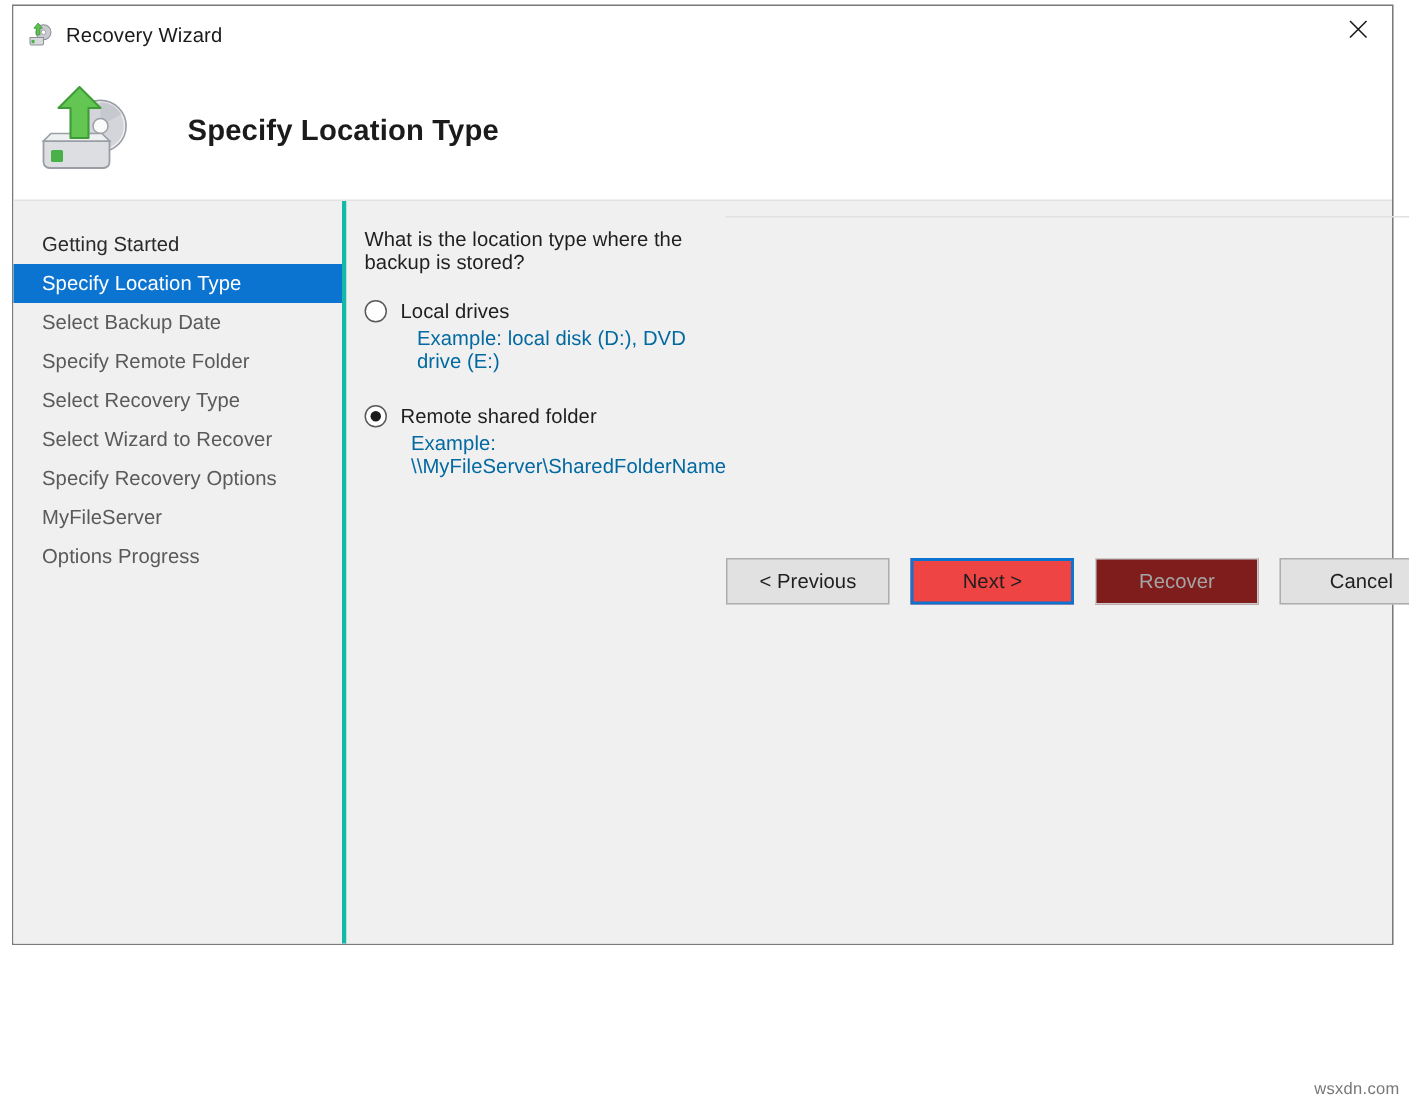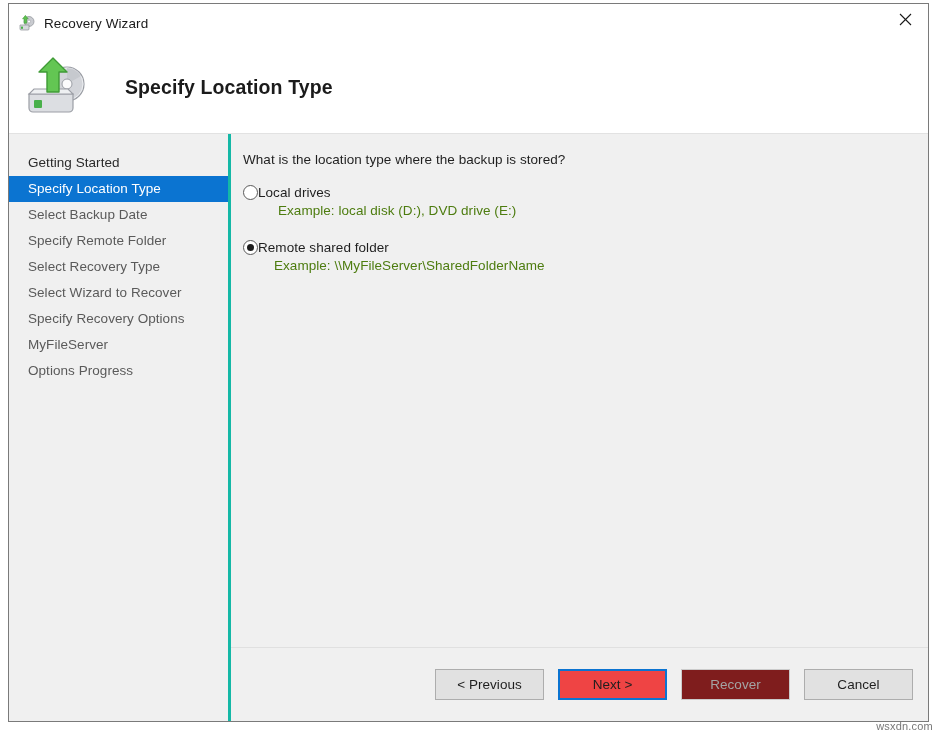--- a/index.html
+++ b/index.html
@@ -13,21 +13,21 @@
     height: 734px;
     overflow: hidden;
   }
 
   
   .window {
     position: absolute;
     left: 8px;
     top: 3px;
     width: 921px;
-    height: 719px;
+    height: 627px;
     box-sizing: border-box;
     border: 1px solid #7a7a7a;
     background: #f0f0f0;
     display: flex;
     flex-direction: column;
   }
 
   
   .titlebar {
     position: relative;
@@ -121,38 +121,39 @@
   }
   .nav-item.done { color: #2a2a2a; }
   .nav-item.active {
     background: #0b74d1;
     color: #ffffff;
   }
 
   .content {
     flex: 1 1 auto;
     display: flex;
-    flex-direction: column;
+    flex-direction: row;
     background: #f0f0f0;
     min-width: 0;
   }
   .content-main {
     flex: 1 1 auto;
     padding: 18px 0 0 12px;
     min-height: 0;
   }
   .question {
     font-size: 13.5px;
     color: #1f1f1f;
     margin: 0 0 18px 0;
     letter-spacing: 0.05px;
   }
   .radio-row {
     display: flex;
     align-items: flex-end;
+    gap: 9px;
     margin-bottom: 3px;
     cursor: default;
   }
   .radio {
     width: 15px;
     height: 15px;
     box-sizing: border-box;
     border: 1.6px solid #5a5a5a;
     border-radius: 50%;
     background: #ffffff;
@@ -170,21 +171,21 @@
     border-radius: 50%;
     background: #1d1d1d;
   }
   .radio-label {
     font-size: 13.5px;
     color: #1f1f1f;
     letter-spacing: 0.05px;
   }
   .example {
     font-size: 13.5px;
-    color: #4d7c0f;
+    color: #0369a1;
     margin: 0 0 22px 35px;
     letter-spacing: 0.05px;
   }
   .example.second { margin-left: 31px; margin-bottom: 0; }
 
   
   .footer {
     flex: 0 0 74px;
     border-top: 1px solid #e0e0e0;
     display: flex;

